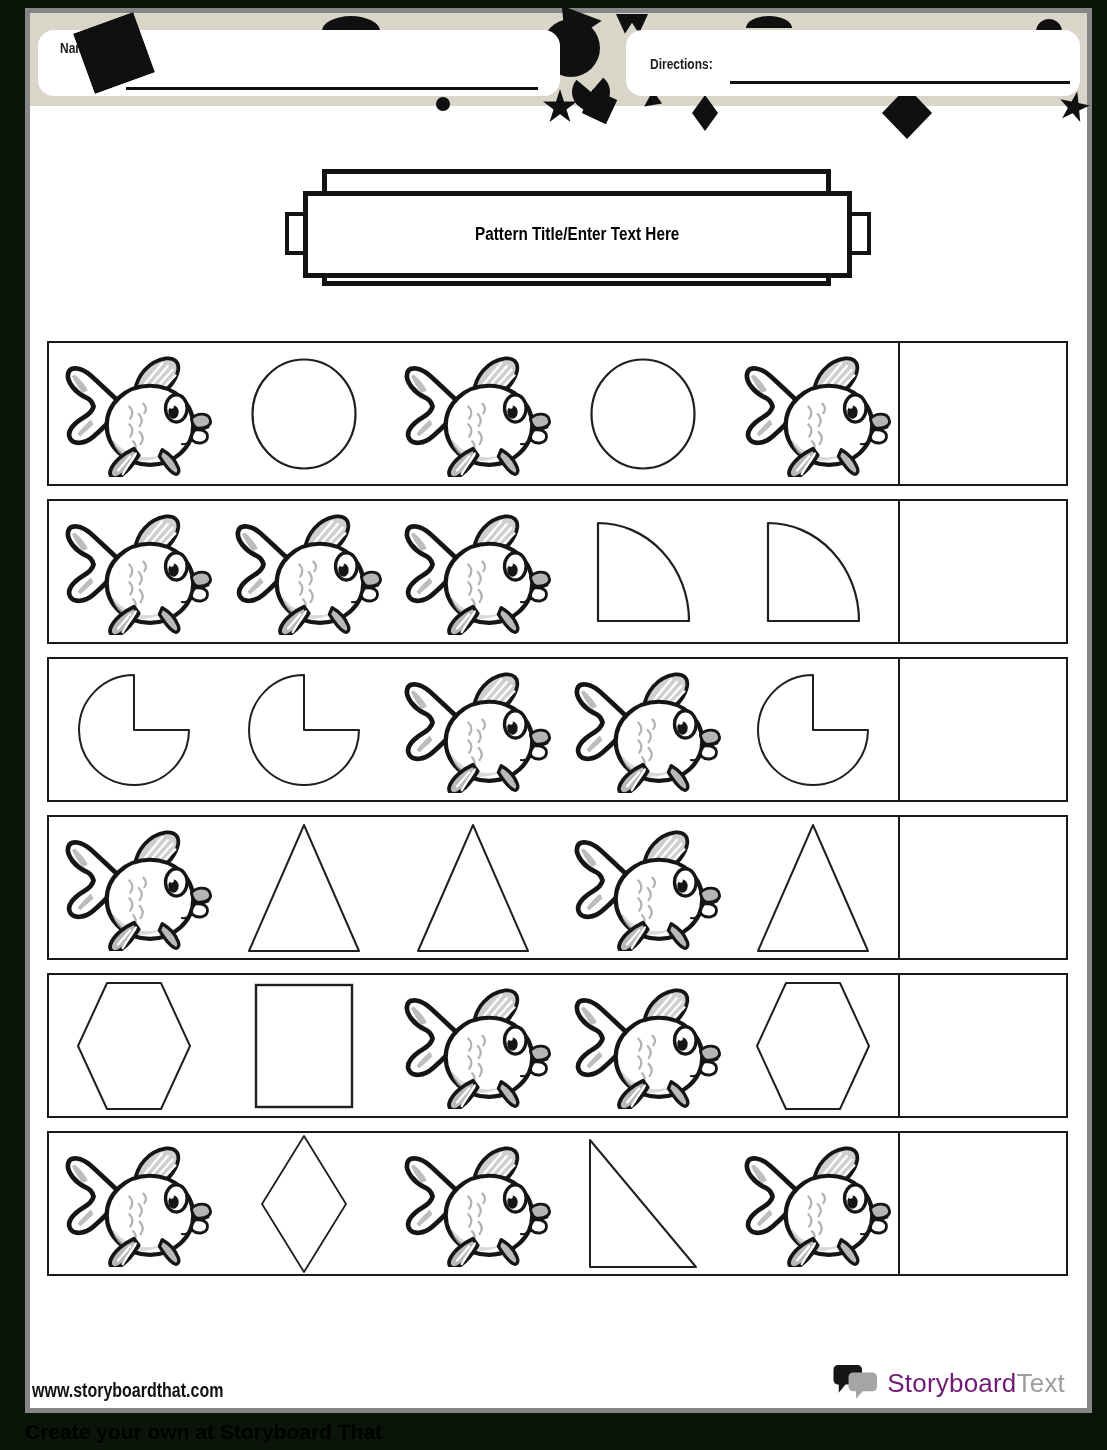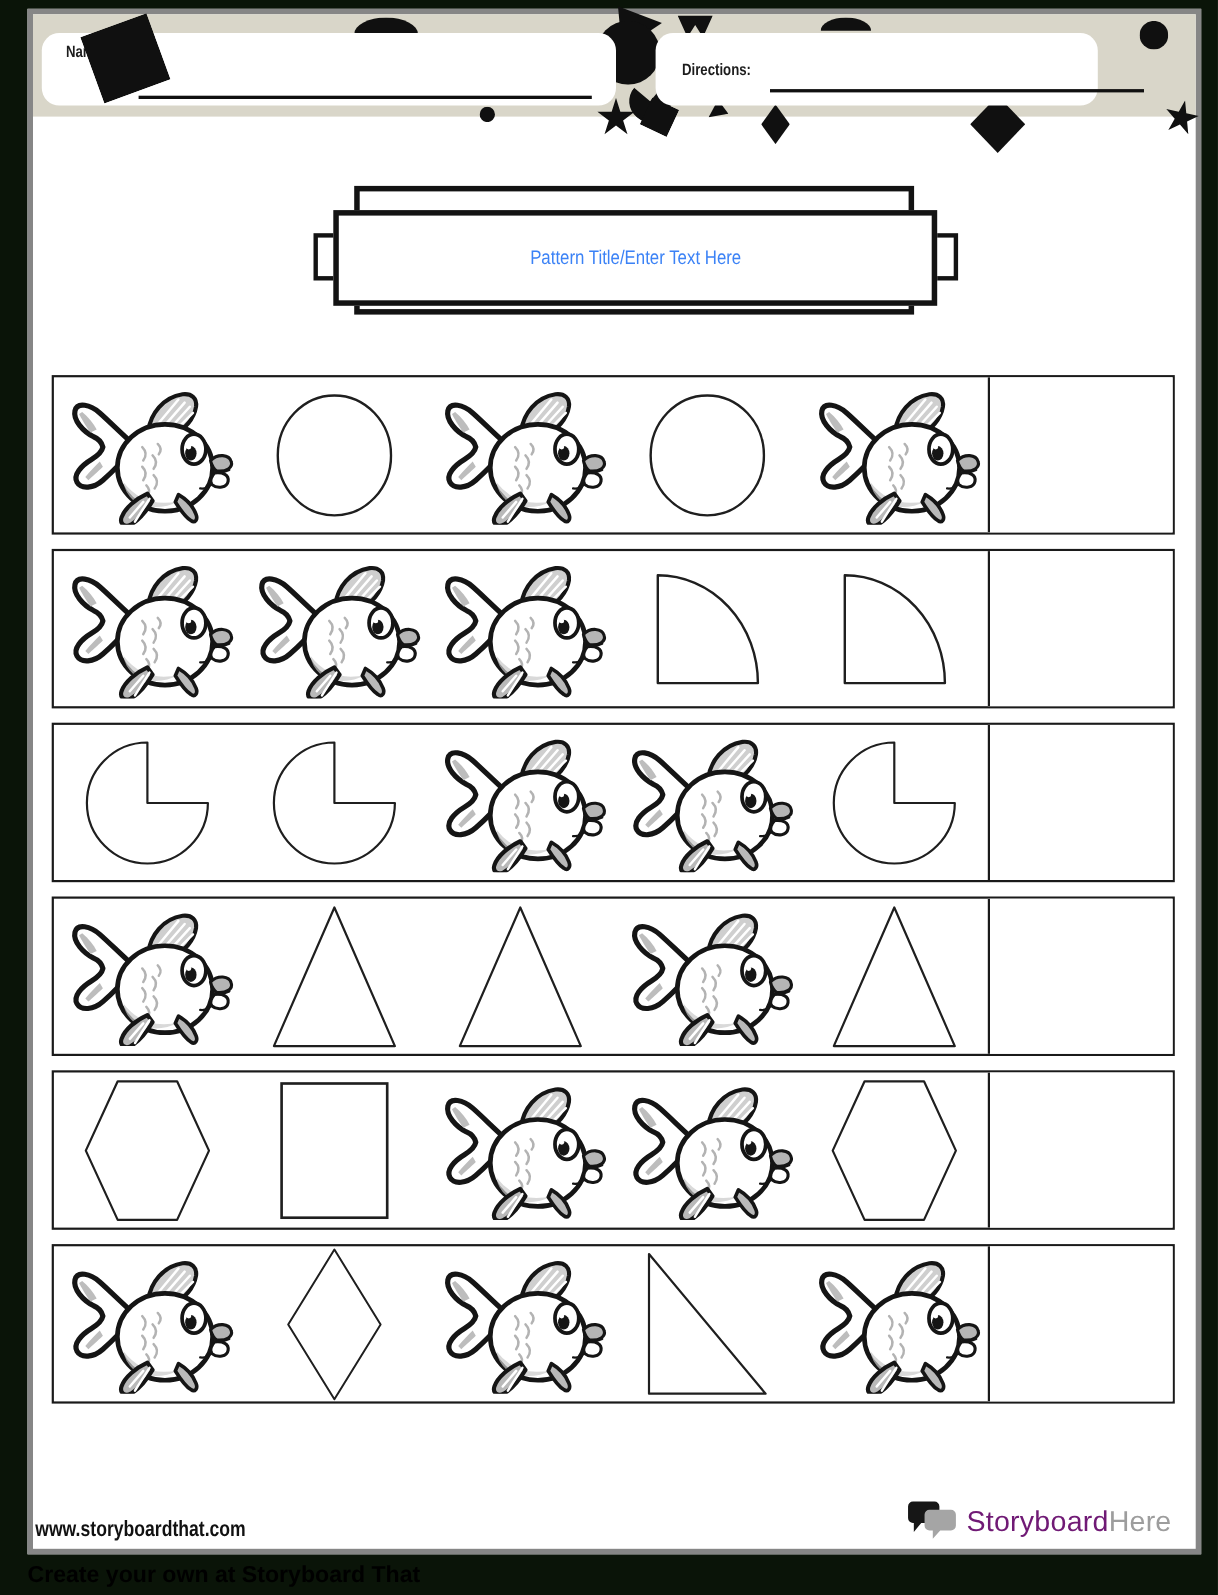--- a/index.html
+++ b/index.html
@@ -7,32 +7,32 @@
   .stage{position:relative;width:1107px;height:1450px;background:#0a1408;overflow:hidden;
          font-family:"Liberation Sans",sans-serif;}
   .paper{position:absolute;left:25px;top:8px;width:1067px;height:1405px;background:#fff;
          border:5px solid #868686;}
   
   .header-band{position:absolute;left:0;top:0;width:1057px;height:93px;background:#d9d6c9;}
   .decor{position:absolute;z-index:1;line-height:0;}
   .decor.front{z-index:3;}
   .hbox{position:absolute;background:#fff;border-radius:16px;z-index:2;}
   .name-box{left:8px;top:17px;width:522px;height:66px;}
-  .dir-box{left:566px;top:17px;width:402px;height:66px;}
+  .dir-box{left:596px;top:17px;width:454px;height:66px;}
   .hlabel{position:absolute;font-size:15px;font-weight:bold;color:#1c1c1c;}
   .cond{display:inline-block;transform:scaleX(.8);transform-origin:0 50%;white-space:nowrap;}
   .condc{display:inline-block;transform:scaleX(.85);transform-origin:50% 50%;white-space:nowrap;}
   .wline{position:absolute;height:3px;background:#101010;}
   
   .banner{position:absolute;left:255px;top:156px;width:586px;height:132px;}
   .banner-back{position:absolute;left:37px;top:0;width:509px;height:117px;background:#fff;border:5px solid #131313;}
   .banner-tab{position:absolute;top:43px;width:27px;height:43px;background:#fff;border:4px solid #131313;}
   .banner-front{position:absolute;left:18px;top:22px;width:549px;height:87px;background:#fff;border:5px solid #131313;
                 display:flex;align-items:center;justify-content:center;}
-  .banner-title{font-size:18px;font-weight:normal;color:#3b82f6;}
+  .banner-title{font-size:18px;font-weight:bold;color:#000000;}
   
   .prow{position:absolute;left:17px;width:1021px;height:145px;border:2.5px solid #1a1a1a;display:flex;background:#fff;}
   .pcell{flex:0 0 169.8px;display:flex;align-items:center;justify-content:center;overflow:visible;}
   .acell{flex:1;border-left:2.5px solid #1a1a1a;background:#fff;}
   
   .site-label{position:absolute;left:2px;top:1366px;font-size:20px;font-weight:bold;color:#111;}
   .logo{position:absolute;top:1348px;right:22px;display:flex;align-items:center;gap:7px;height:44px;}
   .logo-text{font-size:26px;letter-spacing:.2px;}
   .logo-text .p1{color:#701a75;}
   .logo-text .p2{color:#9d9d9d;}
@@ -673,20 +673,20 @@
     </div>
 
     <span class="site-label"><span class="cond">www.storyboardthat.com</span></span>
     <div class="logo">
       <span style="line-height:0;">
         <svg width="48" height="42" viewBox="0 0 64 56">
           <path d="M8,4 h26 a6,6 0 0 1 6,6 v14 a6,6 0 0 1 -6,6 h-16 l-9,11 v-11 h-1 a6,6 0 0 1 -6,-6 v-14 a6,6 0 0 1 6,-6 Z" fill="#161616"></path>
           <path d="M28,14 h26 a6,6 0 0 1 6,6 v13 a6,6 0 0 1 -6,6 h-13 l-9,10 v-10 h-4 a6,6 0 0 1 -6,-6 v-13 a6,6 0 0 1 6,-6 Z" fill="#a5a5a5"></path>
         </svg>
       </span>
-      <span class="logo-text"><span class="p1">Storyboard</span><span class="p2">Here</span></span>
+      <span class="logo-text"><span class="p1">Storyboard</span><span class="p2">Text</span></span>
     </div>
   </div>
 
   <div class="bottom-banner">
     <span>Create your own at Storyboard That</span>
   </div>
 </div>
 
 </body></html>

